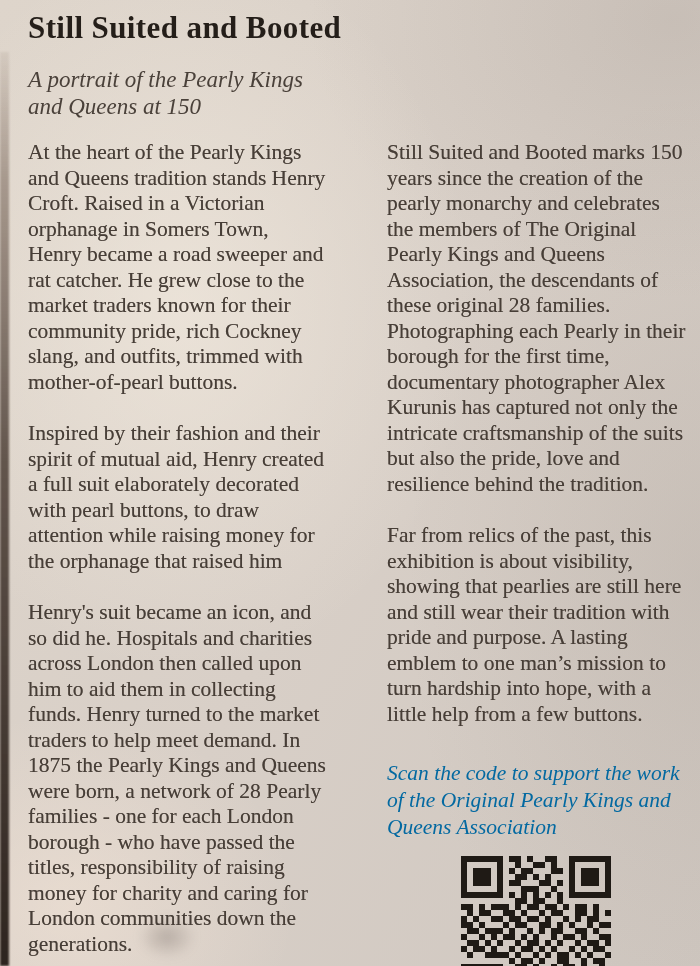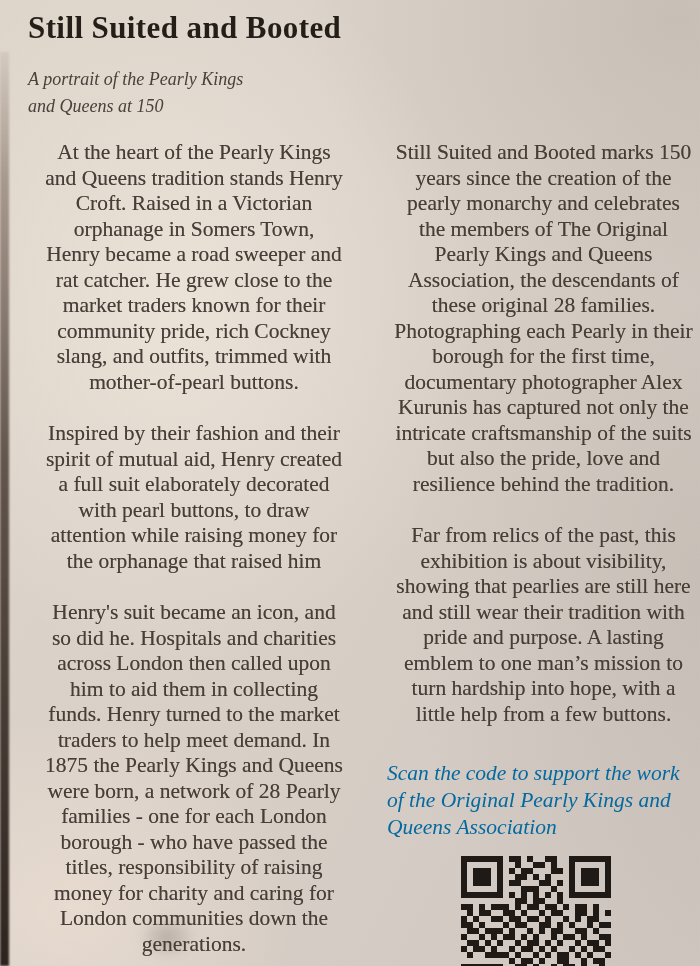--- a/index.html
+++ b/index.html
@@ -40,36 +40,35 @@
     margin:0;
     font-size:31px;
     font-weight:bold;
     letter-spacing:0.4px;
     line-height:40px;
     color:#241e19;
   }
   .subtitle {
     margin-top:18px;
     font-style:italic;
-    font-size:18px;
+    font-size:23px;
     line-height:27px;
     color:#4a413a;
     white-space:pre;
   }
   .columns { display:flex; margin-top:20px; }
   .col-left  { width:332px; flex:none; }
   .col-right { width:313px; flex:none; margin-left:27px; }
   .para {
     margin:0 0 26px 0;
     font-size:21.5px;
     line-height:25.5px;
     white-space:pre;
     color:#473e37;
     text-shadow:0 0 0.5px rgba(71,62,55,0.55);
-    text-align:center;
   }
   .scan-caption {
     margin-top:33px;
     font-style:italic;
     font-size:21.5px;
     line-height:27px;
     white-space:pre;
     color:#0369a1;
   }
   .qr-wrap { margin-top:15px; margin-left:74px; width:150px; height:150px; }

